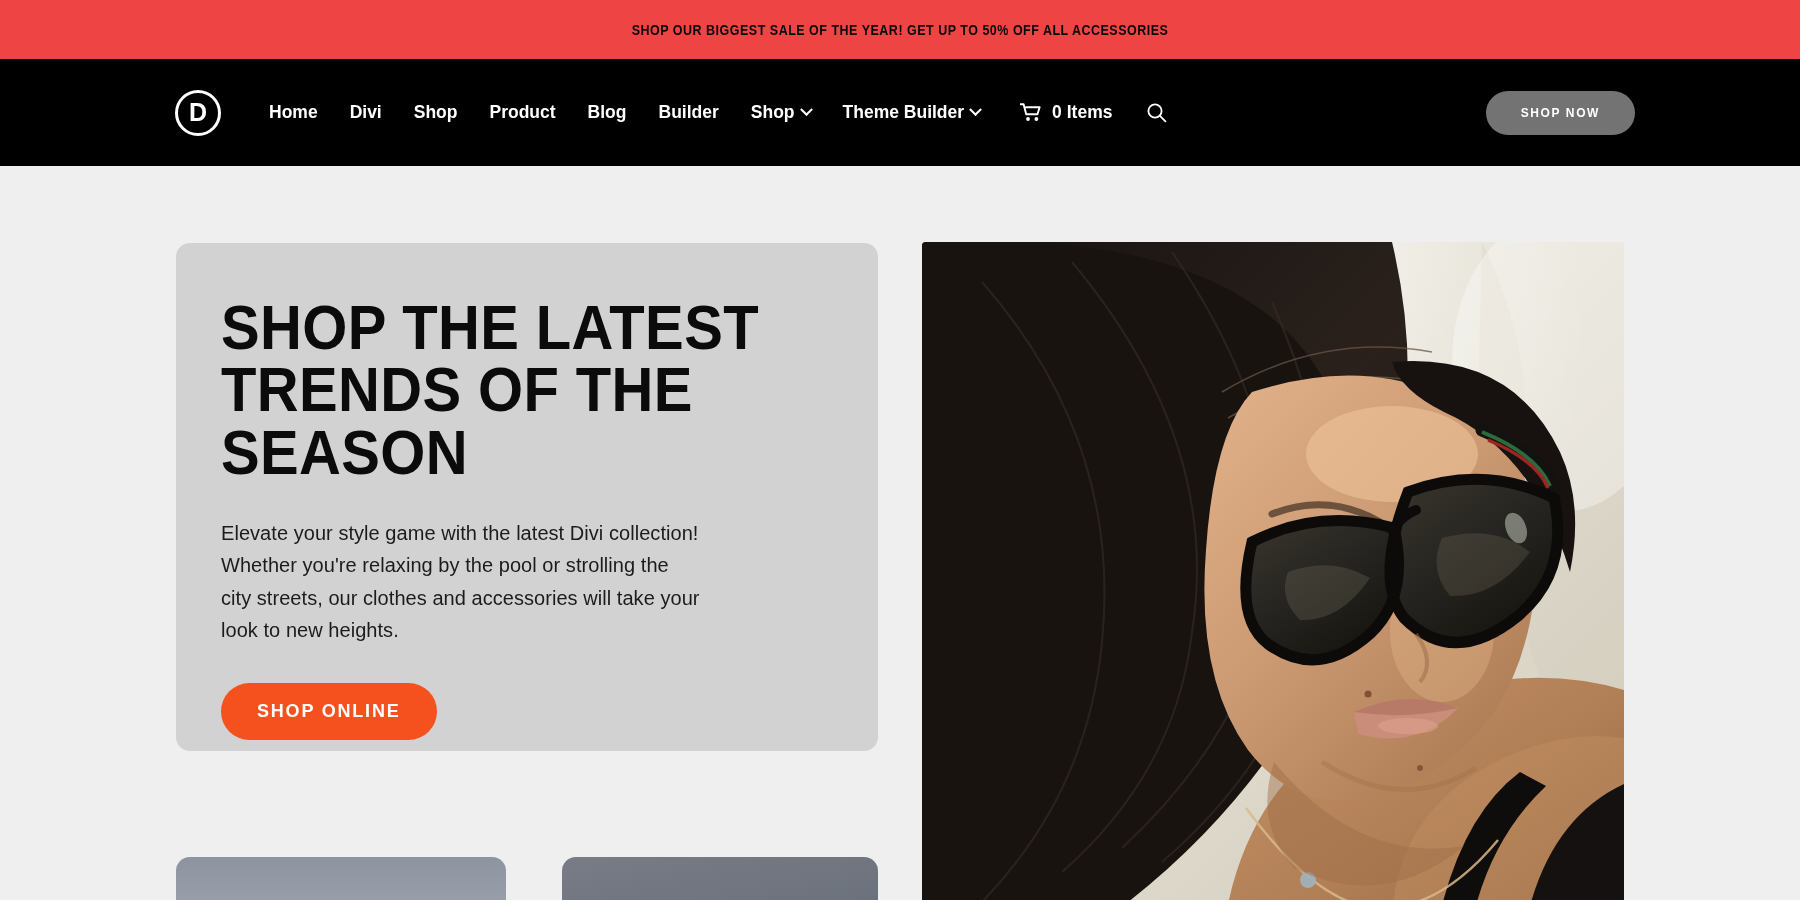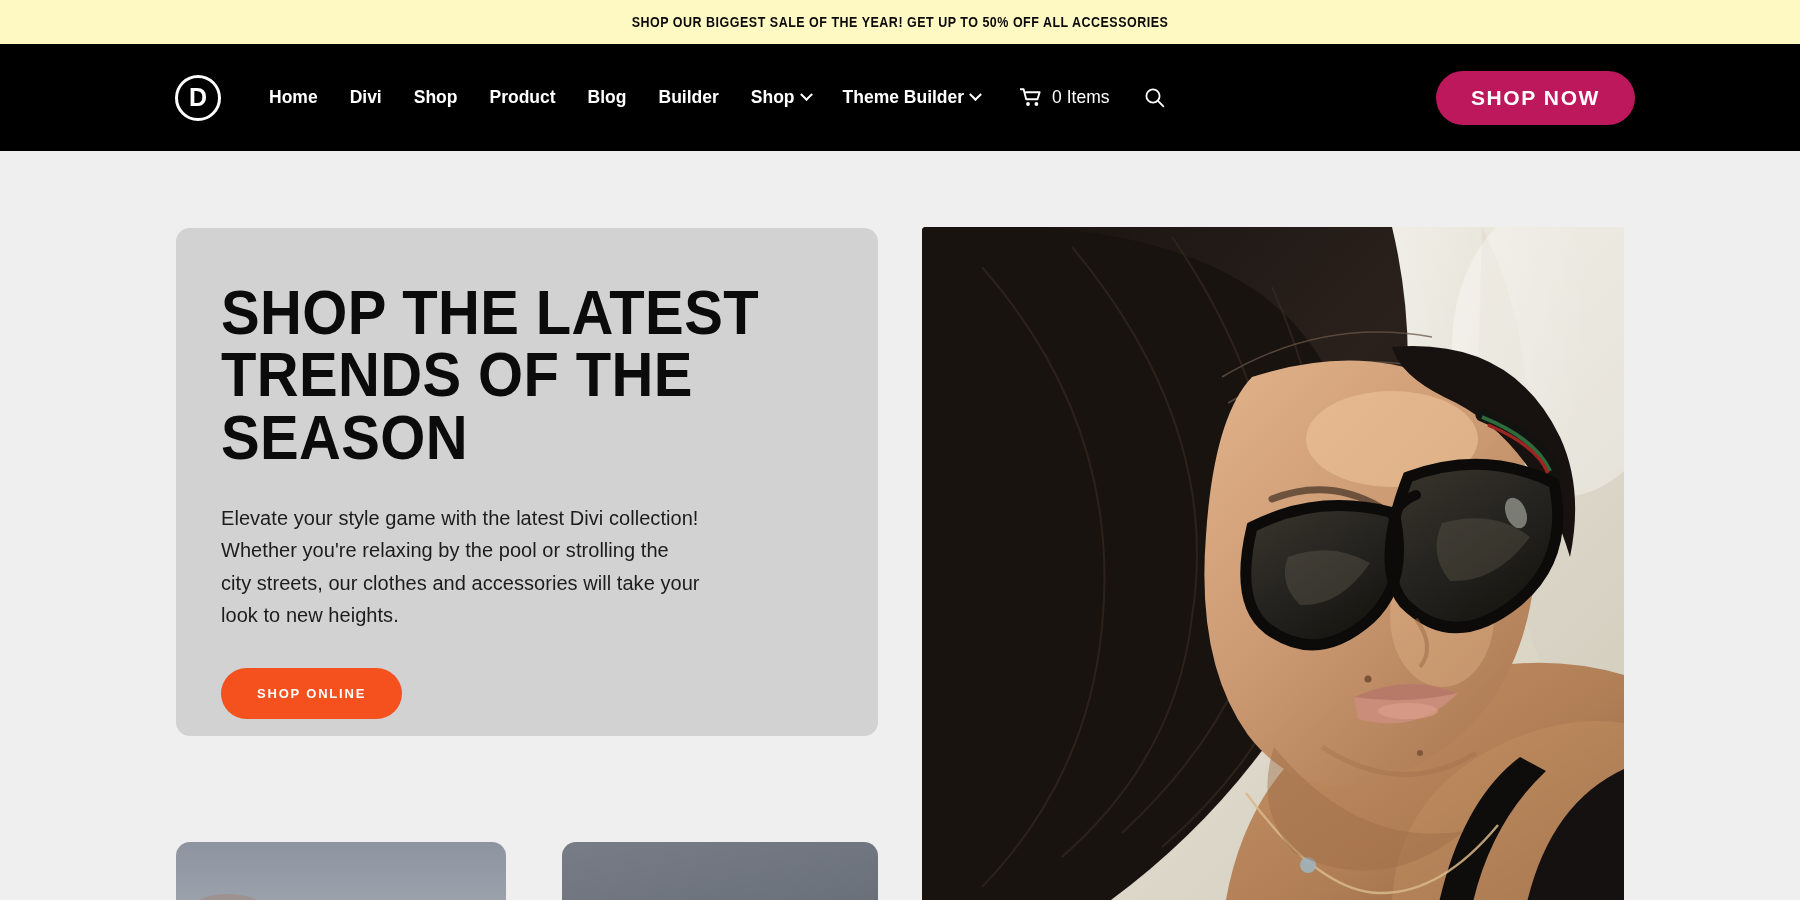--- a/index.html
+++ b/index.html
@@ -6,22 +6,22 @@
   * { margin:0; padding:0; box-sizing:border-box; }
   html, body {
     width:1800px; height:900px;
     overflow:hidden;
     background:#efefef;
     font-family:"Liberation Sans", sans-serif;
   }
 
   
   .announce-bar{
-    height:44px;
-    background:#fef9c3;
+    height:59px;
+    background:#ef4444;
     display:flex; align-items:center; justify-content:center;
     position:relative; z-index:5;
   }
   .announce-text{
     font-family:"Liberation Sans Narrow","Liberation Sans",sans-serif;
     font-weight:bold;
     font-size:14.5px;
     letter-spacing:0.6px;
     color:#0a0a0a;
     transform:scaleX(0.86);
@@ -69,38 +69,38 @@
     line-height:1;
   }
   .chev{
     display:inline-block;
     width:9px; height:9px;
     border-right:2px solid #fff;
     border-bottom:2px solid #fff;
     transform:rotate(45deg) translate(-2px,-2px);
   }
   .cart-link{
-    color:#fff; font-size:17.5px; font-weight:normal;
+    color:#fff; font-size:17.5px; font-weight:bold;
     display:flex; align-items:center; gap:10px;
     padding:0 16px 0 24px;
     cursor:pointer; white-space:nowrap;
   }
   .search-btn{
     padding:0 18px;
     display:flex; align-items:center;
     cursor:pointer;
   }
   .header-spacer{ flex:1 1 auto; }
   .shop-now-btn{
-    background:#be185d;
+    background:#737373;
     color:#fff;
     border:none;
     border-radius:100px;
     padding:15px 35px;
-    font-size:21px;
+    font-size:12px;
     font-weight:bold;
     letter-spacing:1.6px;
     cursor:pointer;
     font-family:"Liberation Sans", sans-serif;
     margin-right:105px;
     text-align:center;
   }
 
   
   .page-main{
@@ -138,21 +138,21 @@
     max-width:480px;
     letter-spacing:0.05px;
   }
   .shop-online-btn{
     margin-top:36px;
     background:#f4511e;
     color:#fff;
     border:none;
     border-radius:100px;
     padding:18px 36px;
-    font-size:13px;
+    font-size:18px;
     font-weight:bold;
     letter-spacing:1.8px;
     cursor:pointer;
     font-family:"Liberation Sans", sans-serif;
     display:inline-block;
   }
 
   
   .hero-photo{
     position:absolute;

